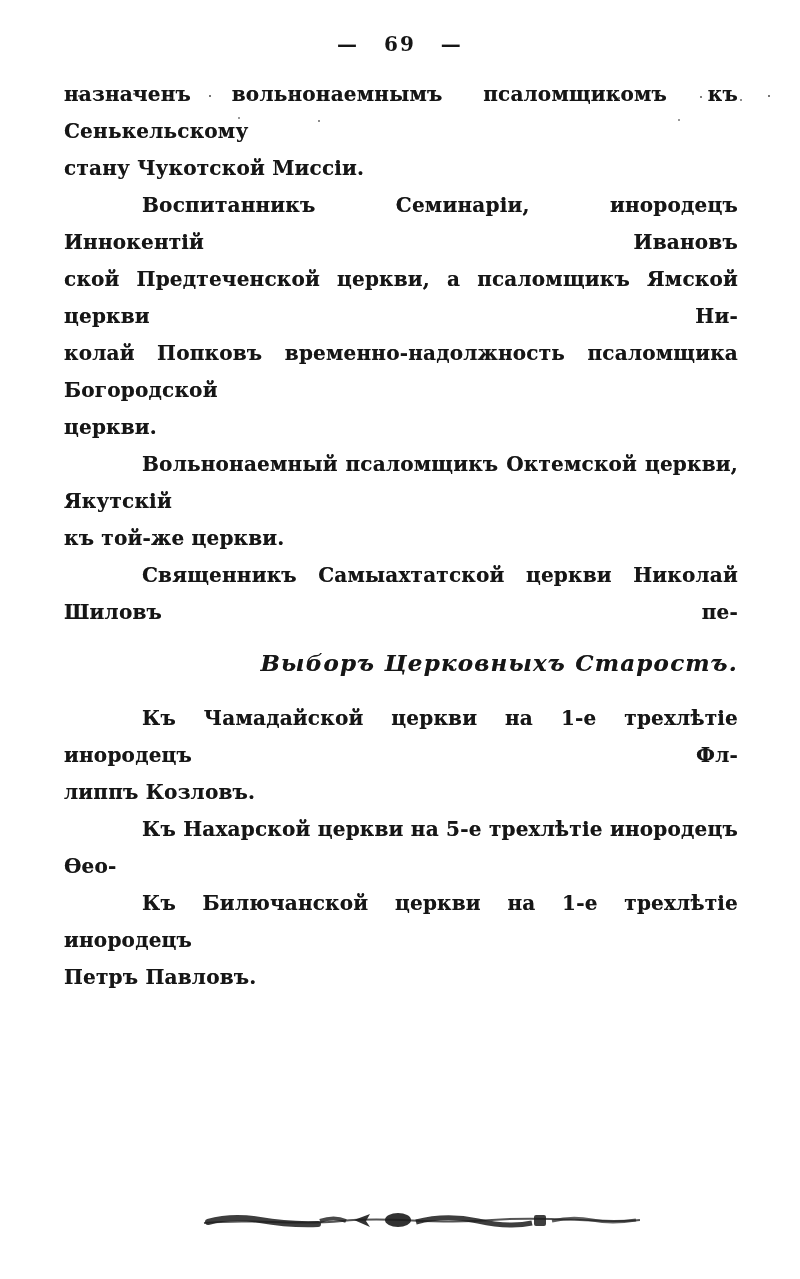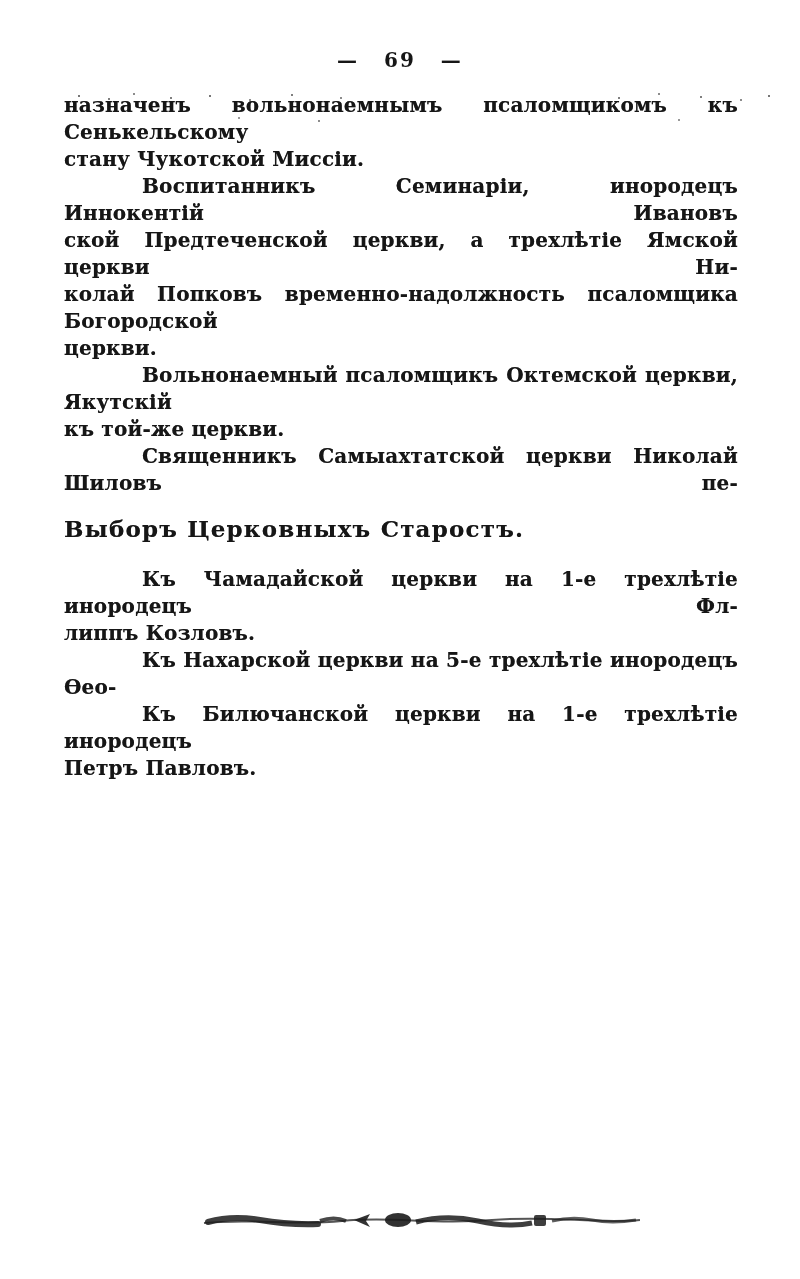--- a/index.html
+++ b/index.html
@@ -6,47 +6,48 @@
   .page{
     position:relative;
     width:800px;height:1279px;
     margin:0 auto;
     background:#ffffff;
     color:#161616;
     font-family:"DejaVu Serif","Liberation Serif",serif;
     overflow:hidden;
   }
   .pageno{
-    margin-top:48px;
+    margin-top:32px;
     text-align:center;
     font-size:20px;
     font-weight:700;
     letter-spacing:2px;
     word-spacing:16px;
     line-height:24px;
   }
   .content{
     margin-top:20px;
     padding:0 62px 0 64px;
   }
   .ln{
     font-size:20px;
     font-weight:700;
-    line-height:27px;
+    line-height:37px;
     letter-spacing:0.2px;
     text-shadow:0 0 0.5px rgba(0,0,0,0.55);
     white-space:normal;
   }
   .j{ text-align:justify; text-align-last:justify; }
   .lend{ text-align:center; text-align-last:left; }
   .ind{ text-indent:78px; }
   .off{ padding-left:82px; }
   .para{ margin:0; }
   .hd{
-    text-align:left;
+    text-align:right;
+    font-style:italic;
     font-weight:700;
     font-size:23px;
     line-height:32px;
     letter-spacing:1.2px;
     text-shadow:0 0 0.5px rgba(0,0,0,0.5);
   }
   .hd1{ margin:16px 0 21px 0; }
   .speckles{
     position:absolute;
     top:95px;left:78px;
@@ -76,21 +77,21 @@
 
   <div class="content">
 
     <div class="para">
       <div class="ln j">назначенъ вольнонаемнымъ псаломщикомъ къ Сенькельскому</div>
       <div class="ln lend">стану Чукотской Миссіи.</div>
     </div>
 
     <div class="para">
       <div class="ln j ind">Воспитанникъ Семинаріи, инородецъ Иннокентій Ивановъ</div>
-      <div class="ln j">ской Предтеченской церкви, а трехлѣтіе Ямской церкви Ни-</div>
+      <div class="ln j">ской Предтеченской церкви, а псаломщикъ Ямской церкви Ни-</div>
       <div class="ln j">колай Попковъ временно-надолжность псаломщика Богородской</div>
       <div class="ln lend">церкви.</div>
     </div>
 
     <div class="para">
       <div class="ln j ind">Вольнонаемный псаломщикъ Октемской церкви, Якутскій</div>
       <div class="ln lend">къ той-же церкви.</div>
     </div>
 
     <div class="para">

